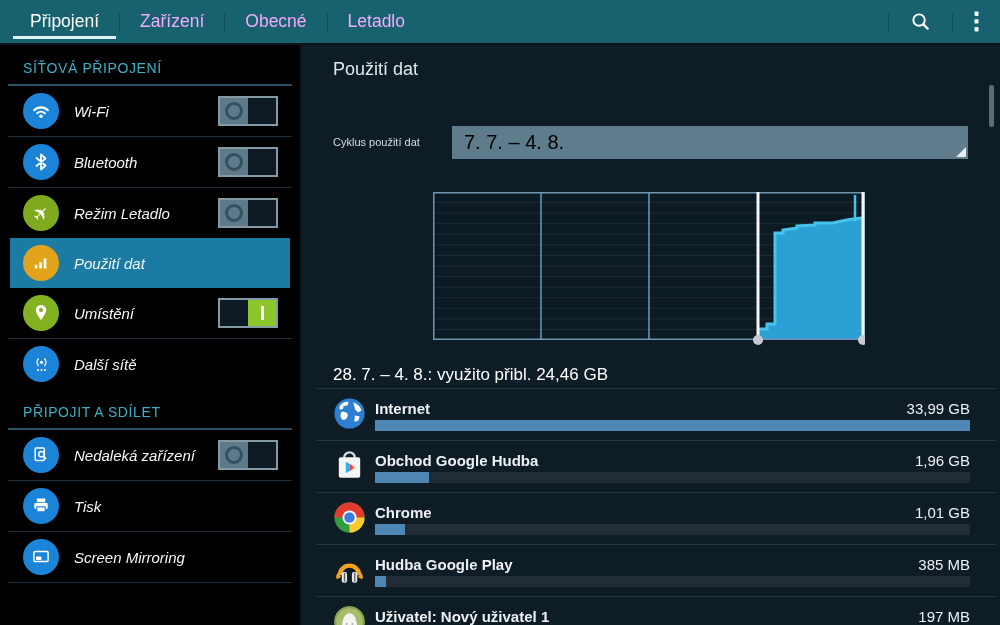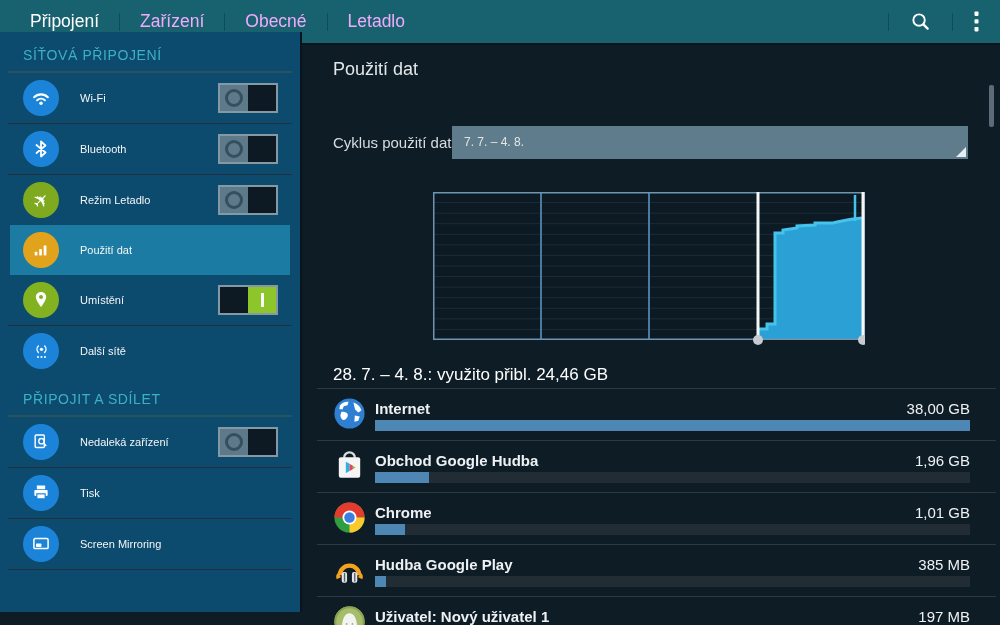--- a/index.html
+++ b/index.html
@@ -11,47 +11,47 @@
           border-bottom:2px solid #0a141c;box-sizing:border-box;display:flex;align-items:center;}
   .tabs{display:flex;align-items:center;height:43px;padding-left:10px;}
   .tab{position:relative;height:43px;line-height:42px;padding:0 20px;font-size:17.5px;color:#f0abfc;cursor:default;}
   .tab.active{color:#ffffff;}
   .tab.active::after{content:"";position:absolute;left:3px;right:3px;bottom:4px;height:3px;background:#ddeff5;}
   .tabdiv{width:1px;height:18px;background:#0d4c5a;}
   .top-actions{margin-left:auto;display:flex;align-items:center;height:43px;}
   .icon-btn{background:none;border:none;padding:0 21px;height:43px;display:flex;align-items:center;cursor:pointer;}
 
   
-  .sidebar{position:absolute;left:0;top:32px;width:302px;height:580px;background:#0c4a6e;
+  .sidebar{position:absolute;left:0;top:45px;width:302px;height:580px;background:#000000;
            border-right:2px solid #0a141c;box-sizing:border-box;}
   .section-title{padding:15px 0 8px 23px;font-size:14px;letter-spacing:.6px;color:#3cb1c5;}
   .section-rule{height:2px;background:#2a5361;margin:0 8px;}
   .sdiv{height:1px;background:#22303d;margin:0 8px;}
   .side-item{position:relative;height:50px;display:flex;align-items:center;padding-left:23px;cursor:pointer;}
   .side-item.selected{background:#1b7ba2;margin:0 10px;padding-left:13px;}
   .ci{width:36px;height:36px;border-radius:50%;display:flex;align-items:center;justify-content:center;flex:none;}
   .ci.blue{background:#1b84d8}.ci.green{background:#7fa91e}.ci.orange{background:#e2a31c}.ci.green2{background:#83b220}
-  .si-label{margin-left:21px;font-size:11px;color:#f4f6f7;white-space:nowrap;}
+  .si-label{margin-left:15px;font-size:15px;color:#f4f6f7;white-space:nowrap;font-style:italic;}
   .plane{color:#fff;font-size:19px;display:inline-block;transform:rotate(-45deg);line-height:1;}
 
   
   .toggle{position:absolute;right:22px;top:10px;width:60px;height:30px;border:2px solid #8599a5;
           box-sizing:border-box;display:flex;background:#0d1a24;cursor:pointer;}
   .toggle .t-left,.toggle .t-right{flex:1;display:flex;align-items:center;justify-content:center;}
   .toggle.off .t-left{background:#5e7a8a;}
   .t-ring{width:12px;height:12px;border:3px solid #34505f;border-radius:50%;}
   .toggle.on .t-right{background:#8cc62b;}
   .t-bar{width:3px;height:14px;background:#ffffff;}
 
   
   .main{position:absolute;left:302px;top:45px;width:698px;height:580px;background:#0e1c26;overflow:hidden;}
   .m-title{position:absolute;left:31px;top:14px;font-size:18px;color:#e2e7e9;}
-  .cycle-label{position:absolute;left:31px;top:81px;height:33px;line-height:33px;font-size:15px;color:#d5dde1;}
+  .cycle-label{position:absolute;left:31px;top:81px;height:33px;line-height:33px;font-size:11px;color:#d5dde1;}
   .dropdown{position:absolute;left:150px;top:81px;width:516px;height:33px;background:#5e7c8b;cursor:pointer;}
-  .dropdown .dd-text{display:block;line-height:33px;padding-left:12px;font-size:12px;color:#e5e5e5;}
+  .dropdown .dd-text{display:block;line-height:33px;padding-left:12px;font-size:20px;color:#000000;}
   .dd-corner{position:absolute;right:2px;bottom:2px;width:0;height:0;
              border-left:10px solid transparent;border-bottom:10px solid #e8edf0;}
   .chart{position:absolute;left:131px;top:147px;width:432px;height:154px;}
   .summary{position:absolute;left:31px;top:320px;font-size:17px;font-weight:normal;color:#ffffff;}
   .list{position:absolute;left:0;top:343px;width:698px;}
   .hr{height:1px;background:#2c3943;margin:0 4px 0 15px;}
   .app-row{position:relative;height:51px;cursor:pointer;}
   .app-icon{position:absolute;left:30px;top:7px;width:35px;height:35px;}
   .app-name{position:absolute;left:73px;top:11px;font-size:15px;color:#eef1f3;white-space:nowrap;font-weight:bold;}
   .app-size{position:absolute;right:30px;top:11px;font-size:15px;color:#eef1f3;}
@@ -278,21 +278,21 @@
         <span class="app-icon">
           <svg width="35" height="35" viewBox="0 0 36 36">
             <circle cx="18" cy="18" r="15.5" fill="#2e7fd2"></circle>
             <path d="M8 10 C10 7 14 5.5 17 6 L16 9.5 L12 10.5 L11 13.5 L7.6 13.5 Z" fill="#fff"></path>
             <path d="M9.5 16.5 C12 15.5 15 16.5 16 18.5 C17 20.5 15 23.5 13 24.5 C11 25.3 9 23 8.6 20 Z" fill="#fff"></path>
             <path d="M22 6.8 C26 8 29.2 11 30.2 15 L27 17 L23.8 14 L22.8 10 Z" fill="#fff"></path>
             <path d="M23.5 20 L28.5 21 L27 25.5 L23 26.5 Z" fill="#fff"></path>
           </svg>
         </span>
         <span class="app-name">Internet</span>
-        <span class="app-size">38,00 GB</span>
+        <span class="app-size">33,99 GB</span>
         <div class="bar">
             <div class="bar-fill" style="width: 100%;"></div>
           </div>
       </div>
       <div class="hr"></div>
 
       <div class="app-row">
         <span class="app-icon">
           <svg width="35" height="35" viewBox="0 0 36 36">
             <path d="M12.5 10 A5.5 5.5 0 0 1 23.5 10" stroke="#dcdcdc" stroke-width="2.4" fill="none"></path>

